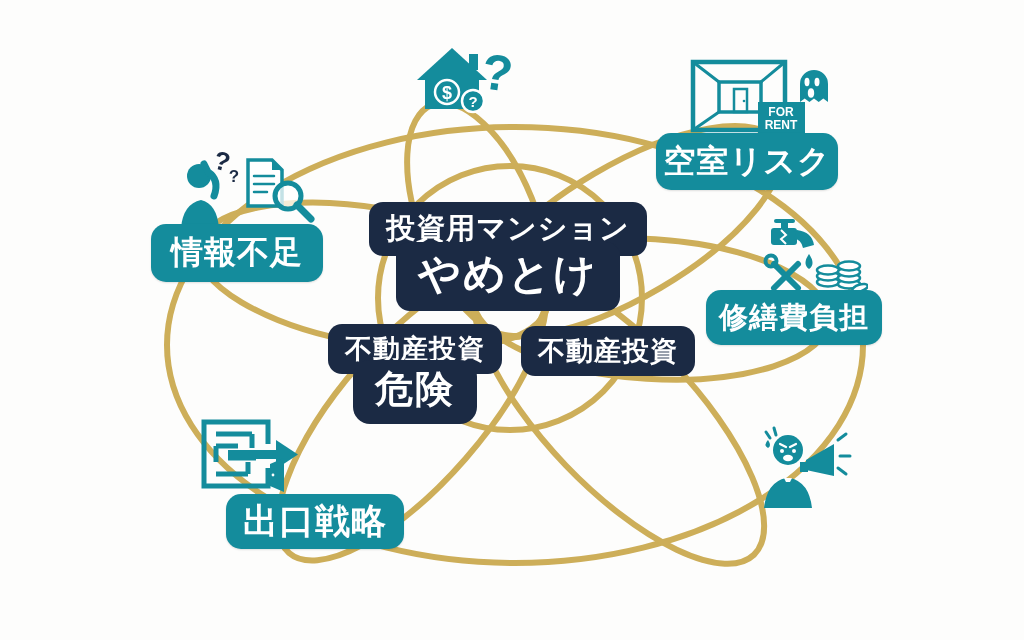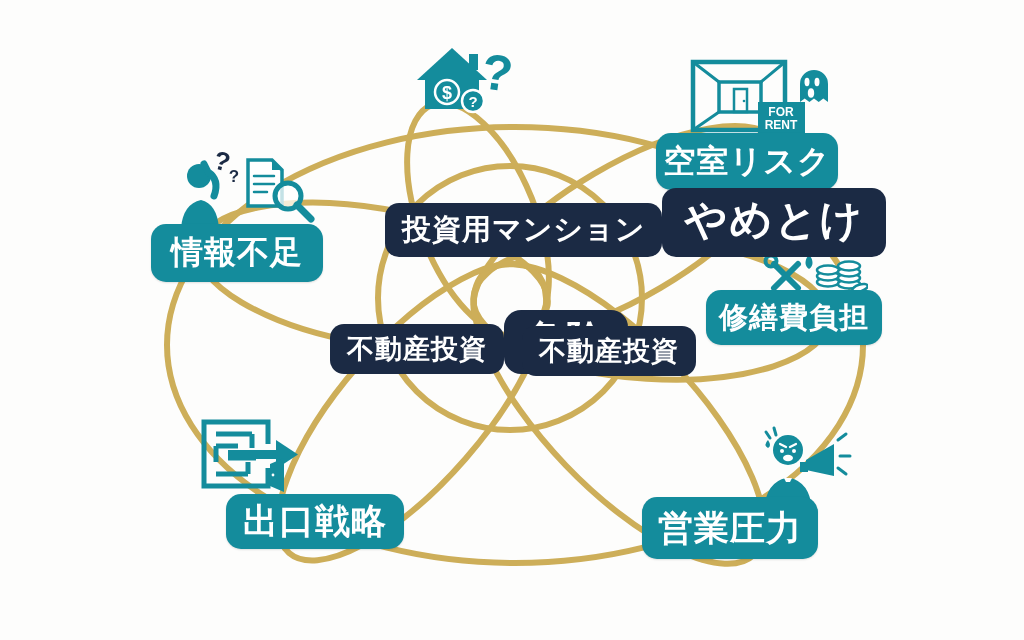--- a/index.html
+++ b/index.html
@@ -20,21 +20,21 @@
     position:absolute;z-index:3;
     background:var(--teal);color:#fff;
     border-radius:15px;
     display:flex;align-items:center;justify-content:center;
     font-weight:700;white-space:nowrap;
     letter-spacing:1px;
     box-shadow:0 1px 2px rgba(0,0,0,0.12);
   }
   .dark-stack{
     position:absolute;z-index:4;
-    display:flex;flex-direction:row;align-items:center;
+    display:flex;flex-direction:column;align-items:center;
   }
   .dark-l1{
     background:var(--navy);color:#fff;border-radius:14px;
     padding:7px 17px;font-weight:700;white-space:nowrap;z-index:1;
     letter-spacing:1px;
   }
   .dark-l2{
     background:var(--navy);color:#fff;border-radius:14px;
     margin-top:-14px;padding:4px 22px 9px;font-weight:800;white-space:nowrap;z-index:2;
     letter-spacing:2px;
@@ -184,23 +184,20 @@
 
 
   <div class="pill" style="left:656px;top:133px;width:182px;height:57px;font-size:32px">
     <span>空室リスク</span>
   </div>
 
   <div class="pill" style="left:706px;top:290px;width:176px;height:55px;font-size:29px">
     <span>修繕費負担</span>
   </div>
 
-  <div class="pill" style="left:642px;top:497px;width:176px;height:62px;font-size:35px">
-    <span>営業圧力</span>
-  </div>
 
   <div class="pill" style="left:226px;top:494px;width:178px;height:55px;font-size:35px">
     <span>出口戦略</span>
   </div>
 
   <div class="pill" style="left:151px;top:224px;width:172px;height:58px;font-size:32px">
     <span>情報不足</span>
   </div>
 
   <div class="dark-stack" style="left:385px;top:202px;width:246px">

